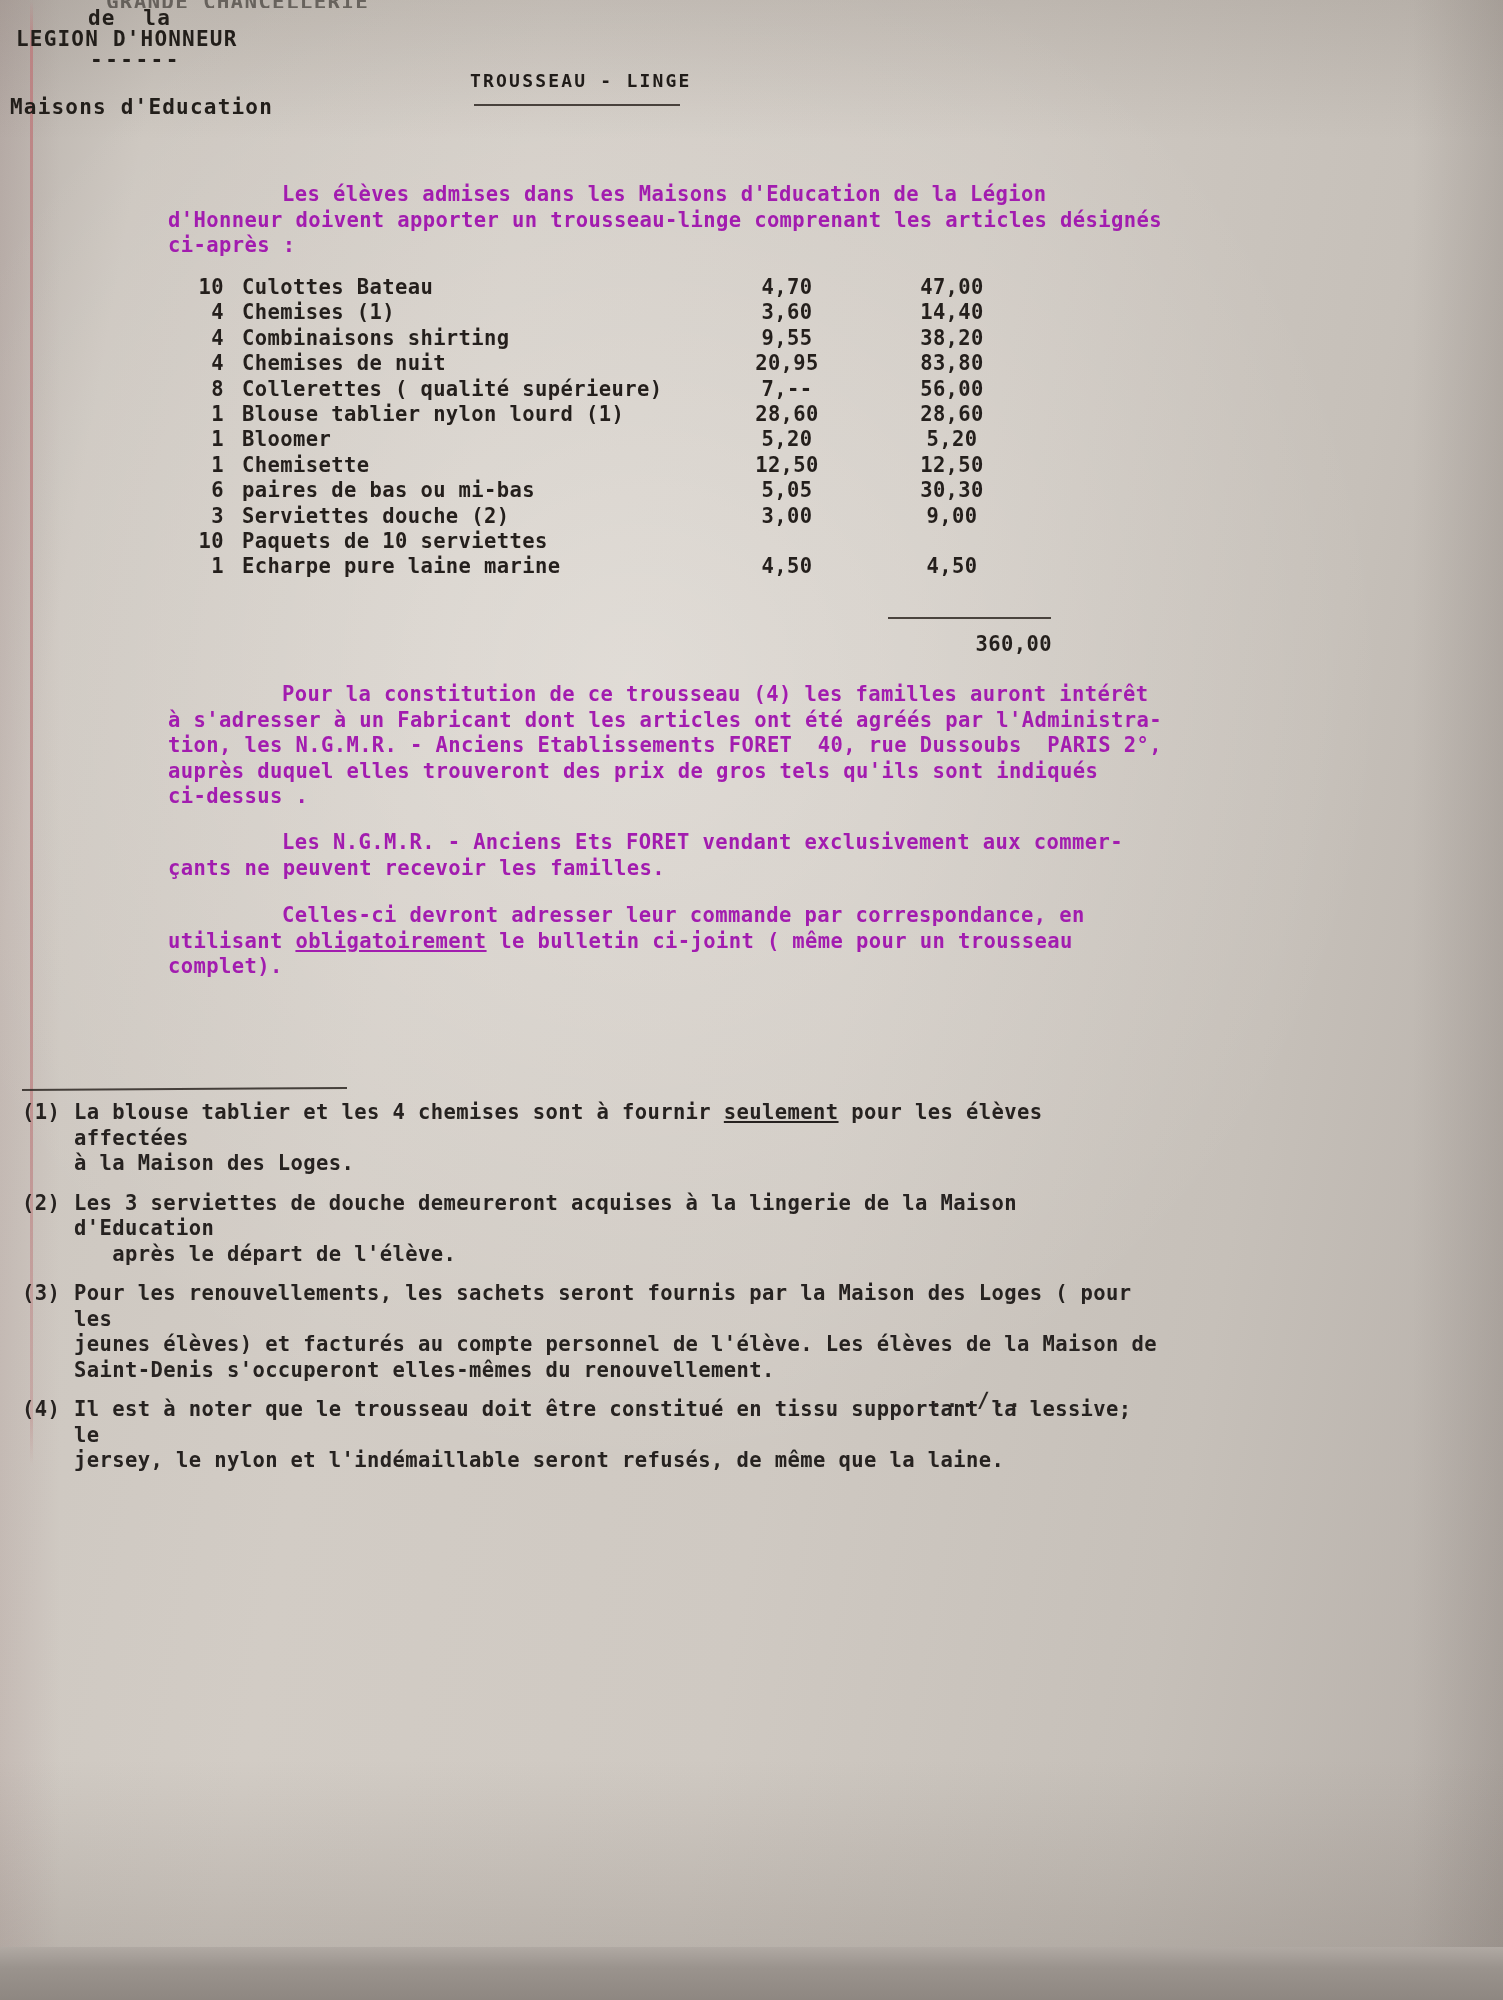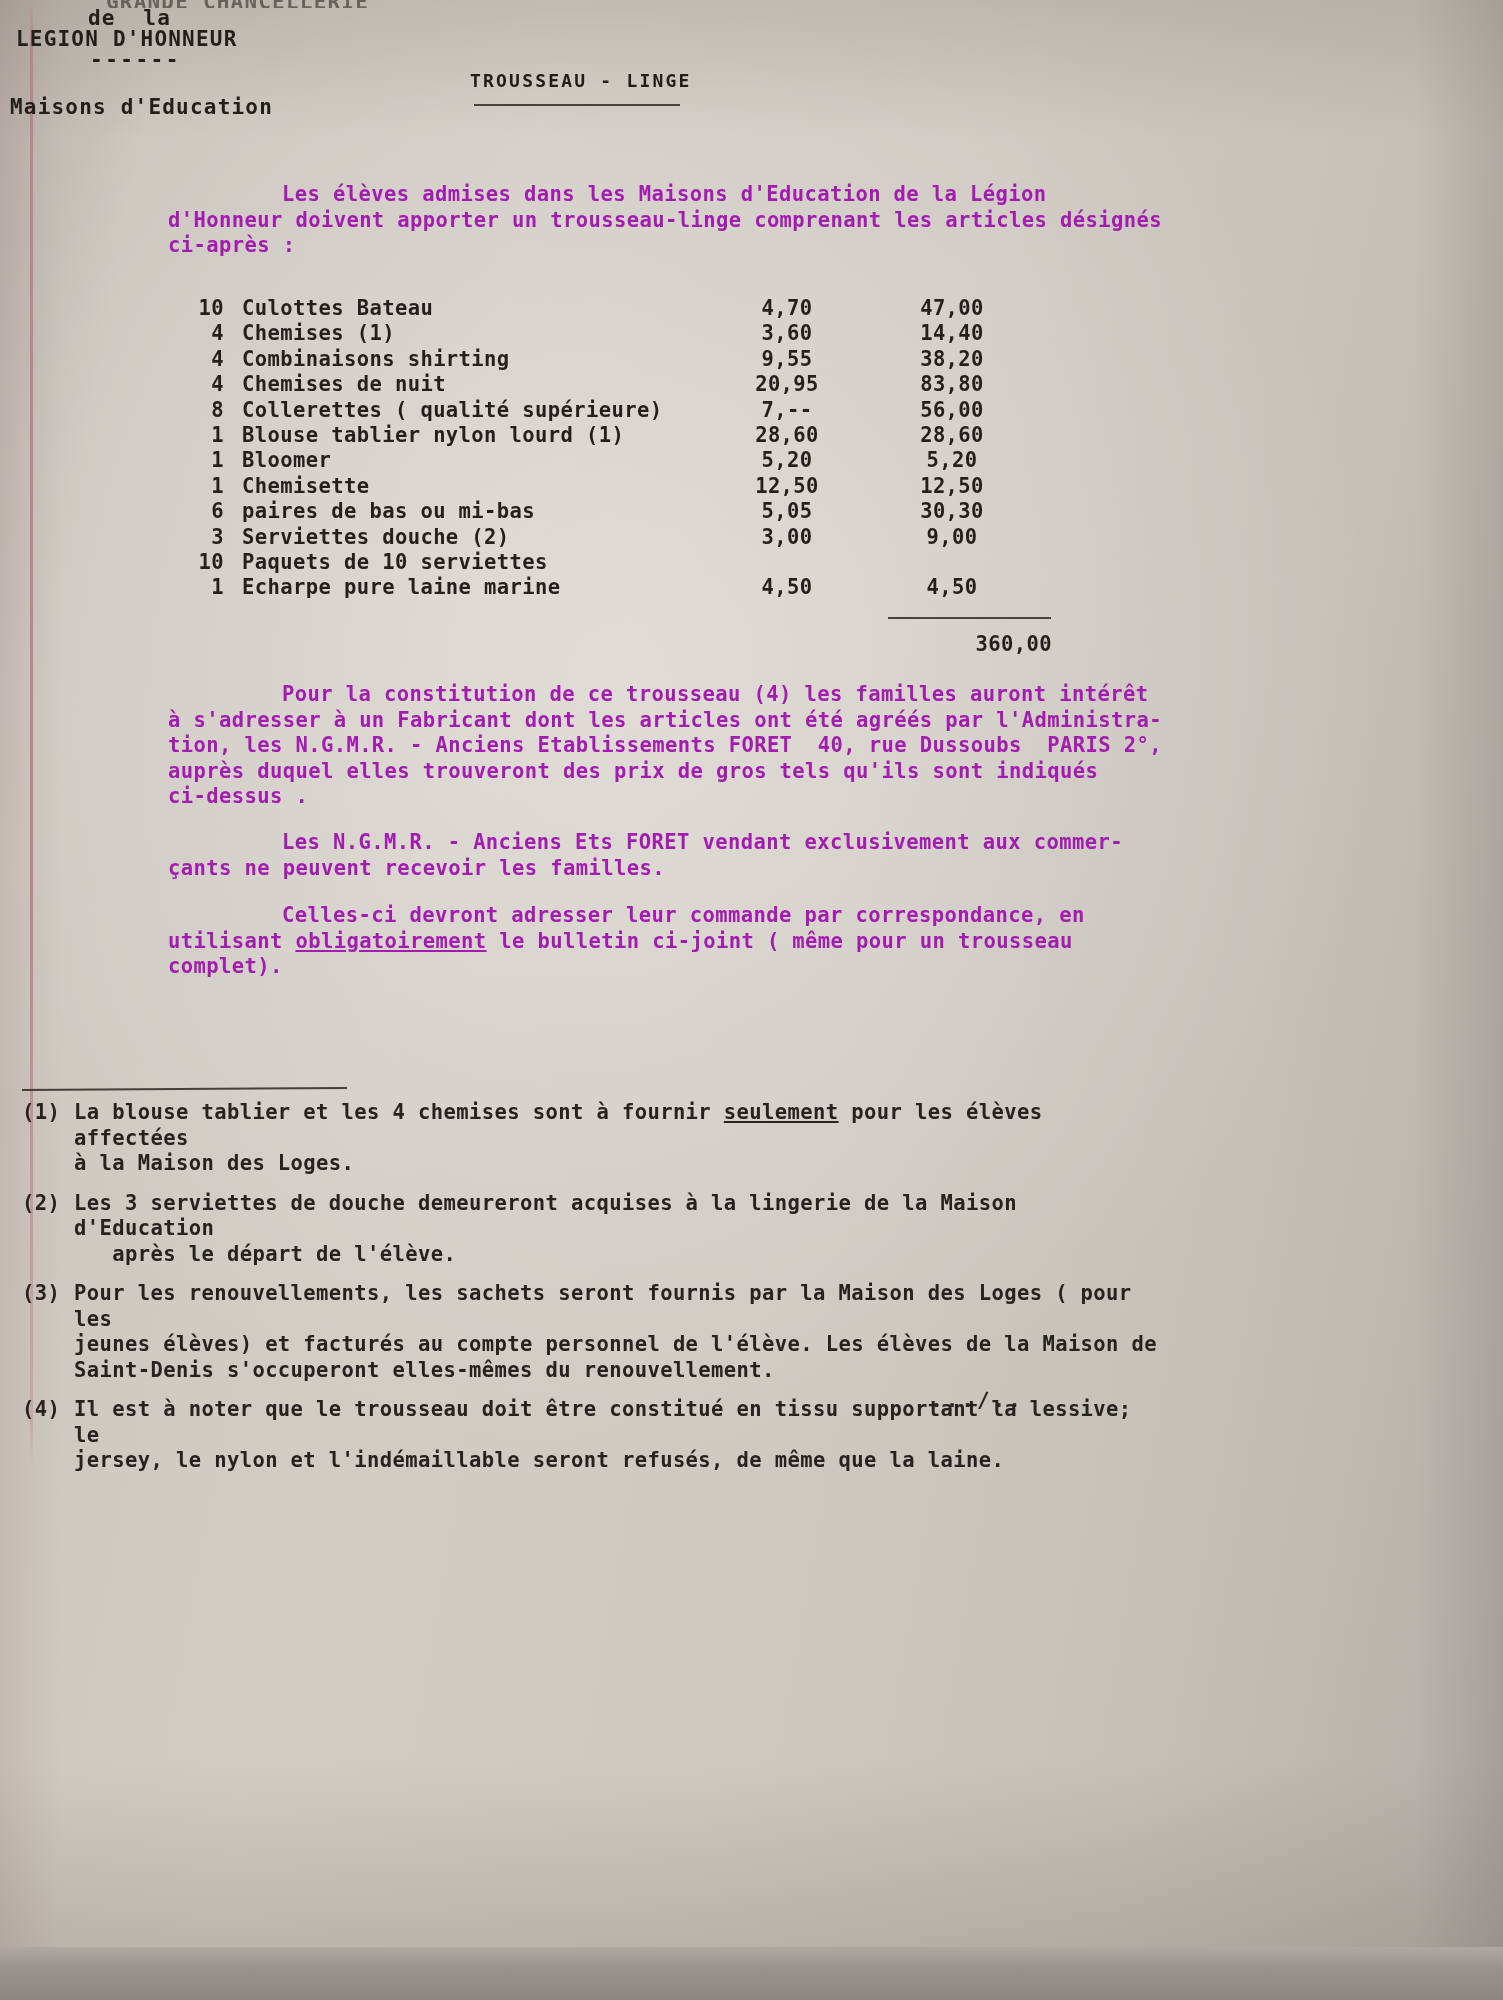--- a/index.html
+++ b/index.html
@@ -123,21 +123,21 @@
 
   #intro      { top: 182px; }
   #para-fab   { top: 682px; }
   #para-ngmr  { top: 830px; }
   #para-cmd   { top: 903px; }
 
   
   .table {
     position: absolute;
     left: 168px;
-    top: 298px;
+    top: 277px;
     width: 890px;
   }
   .row {
     display: flex;
     align-items: baseline;
     height: 25.4px;
     font-size: 20.5px;
     font-weight: 600;
     color: #241f1c;
   }

